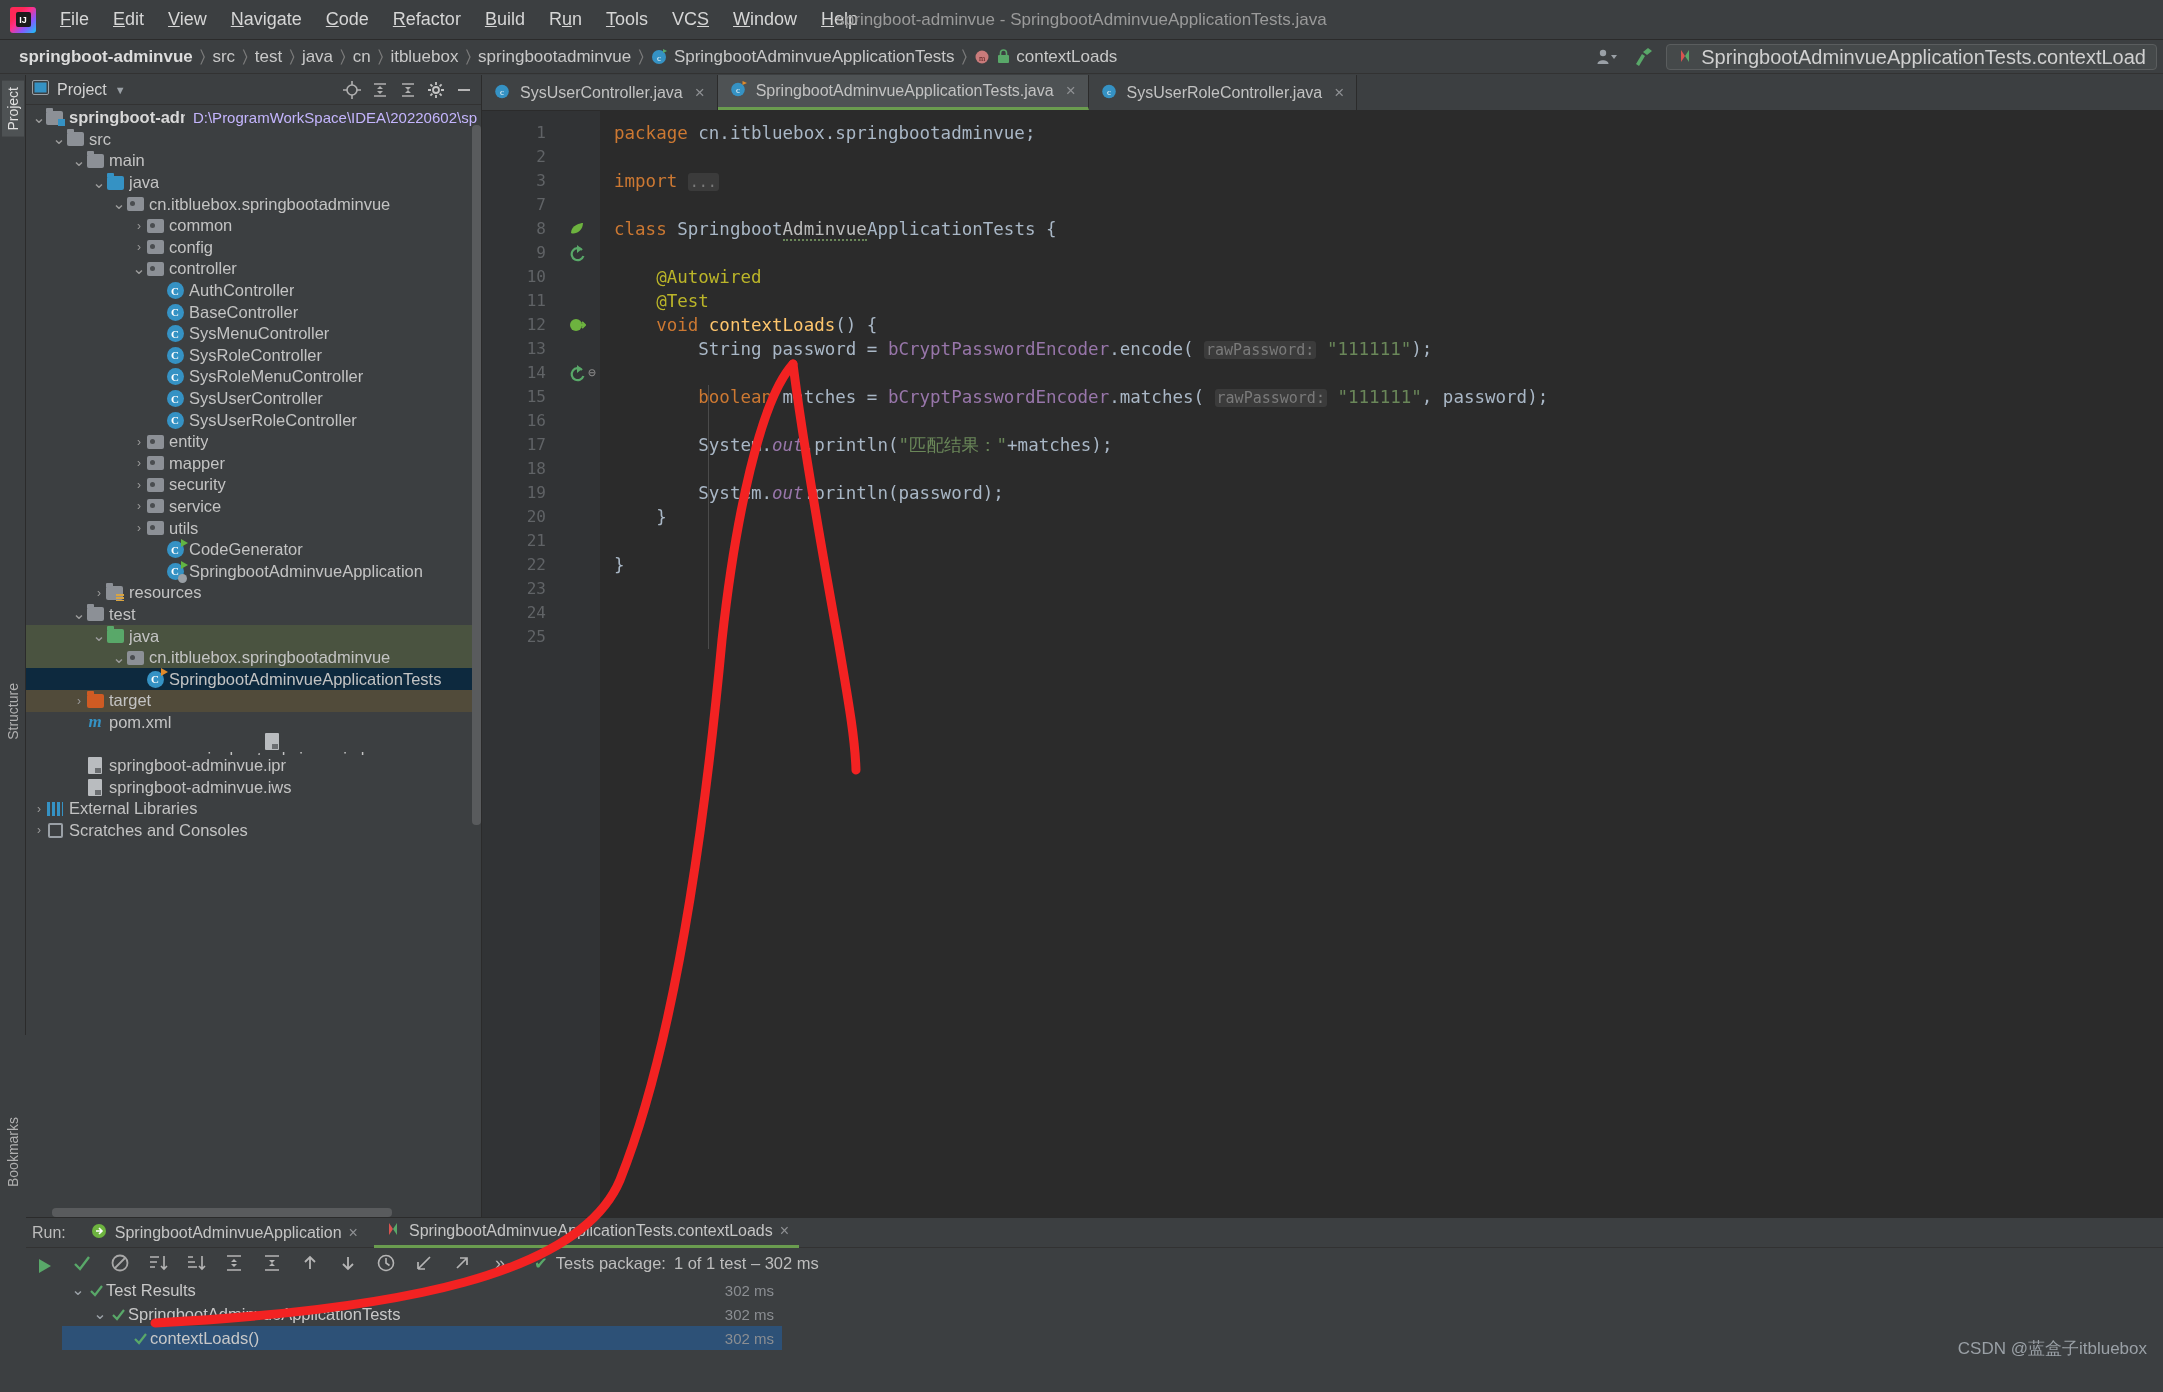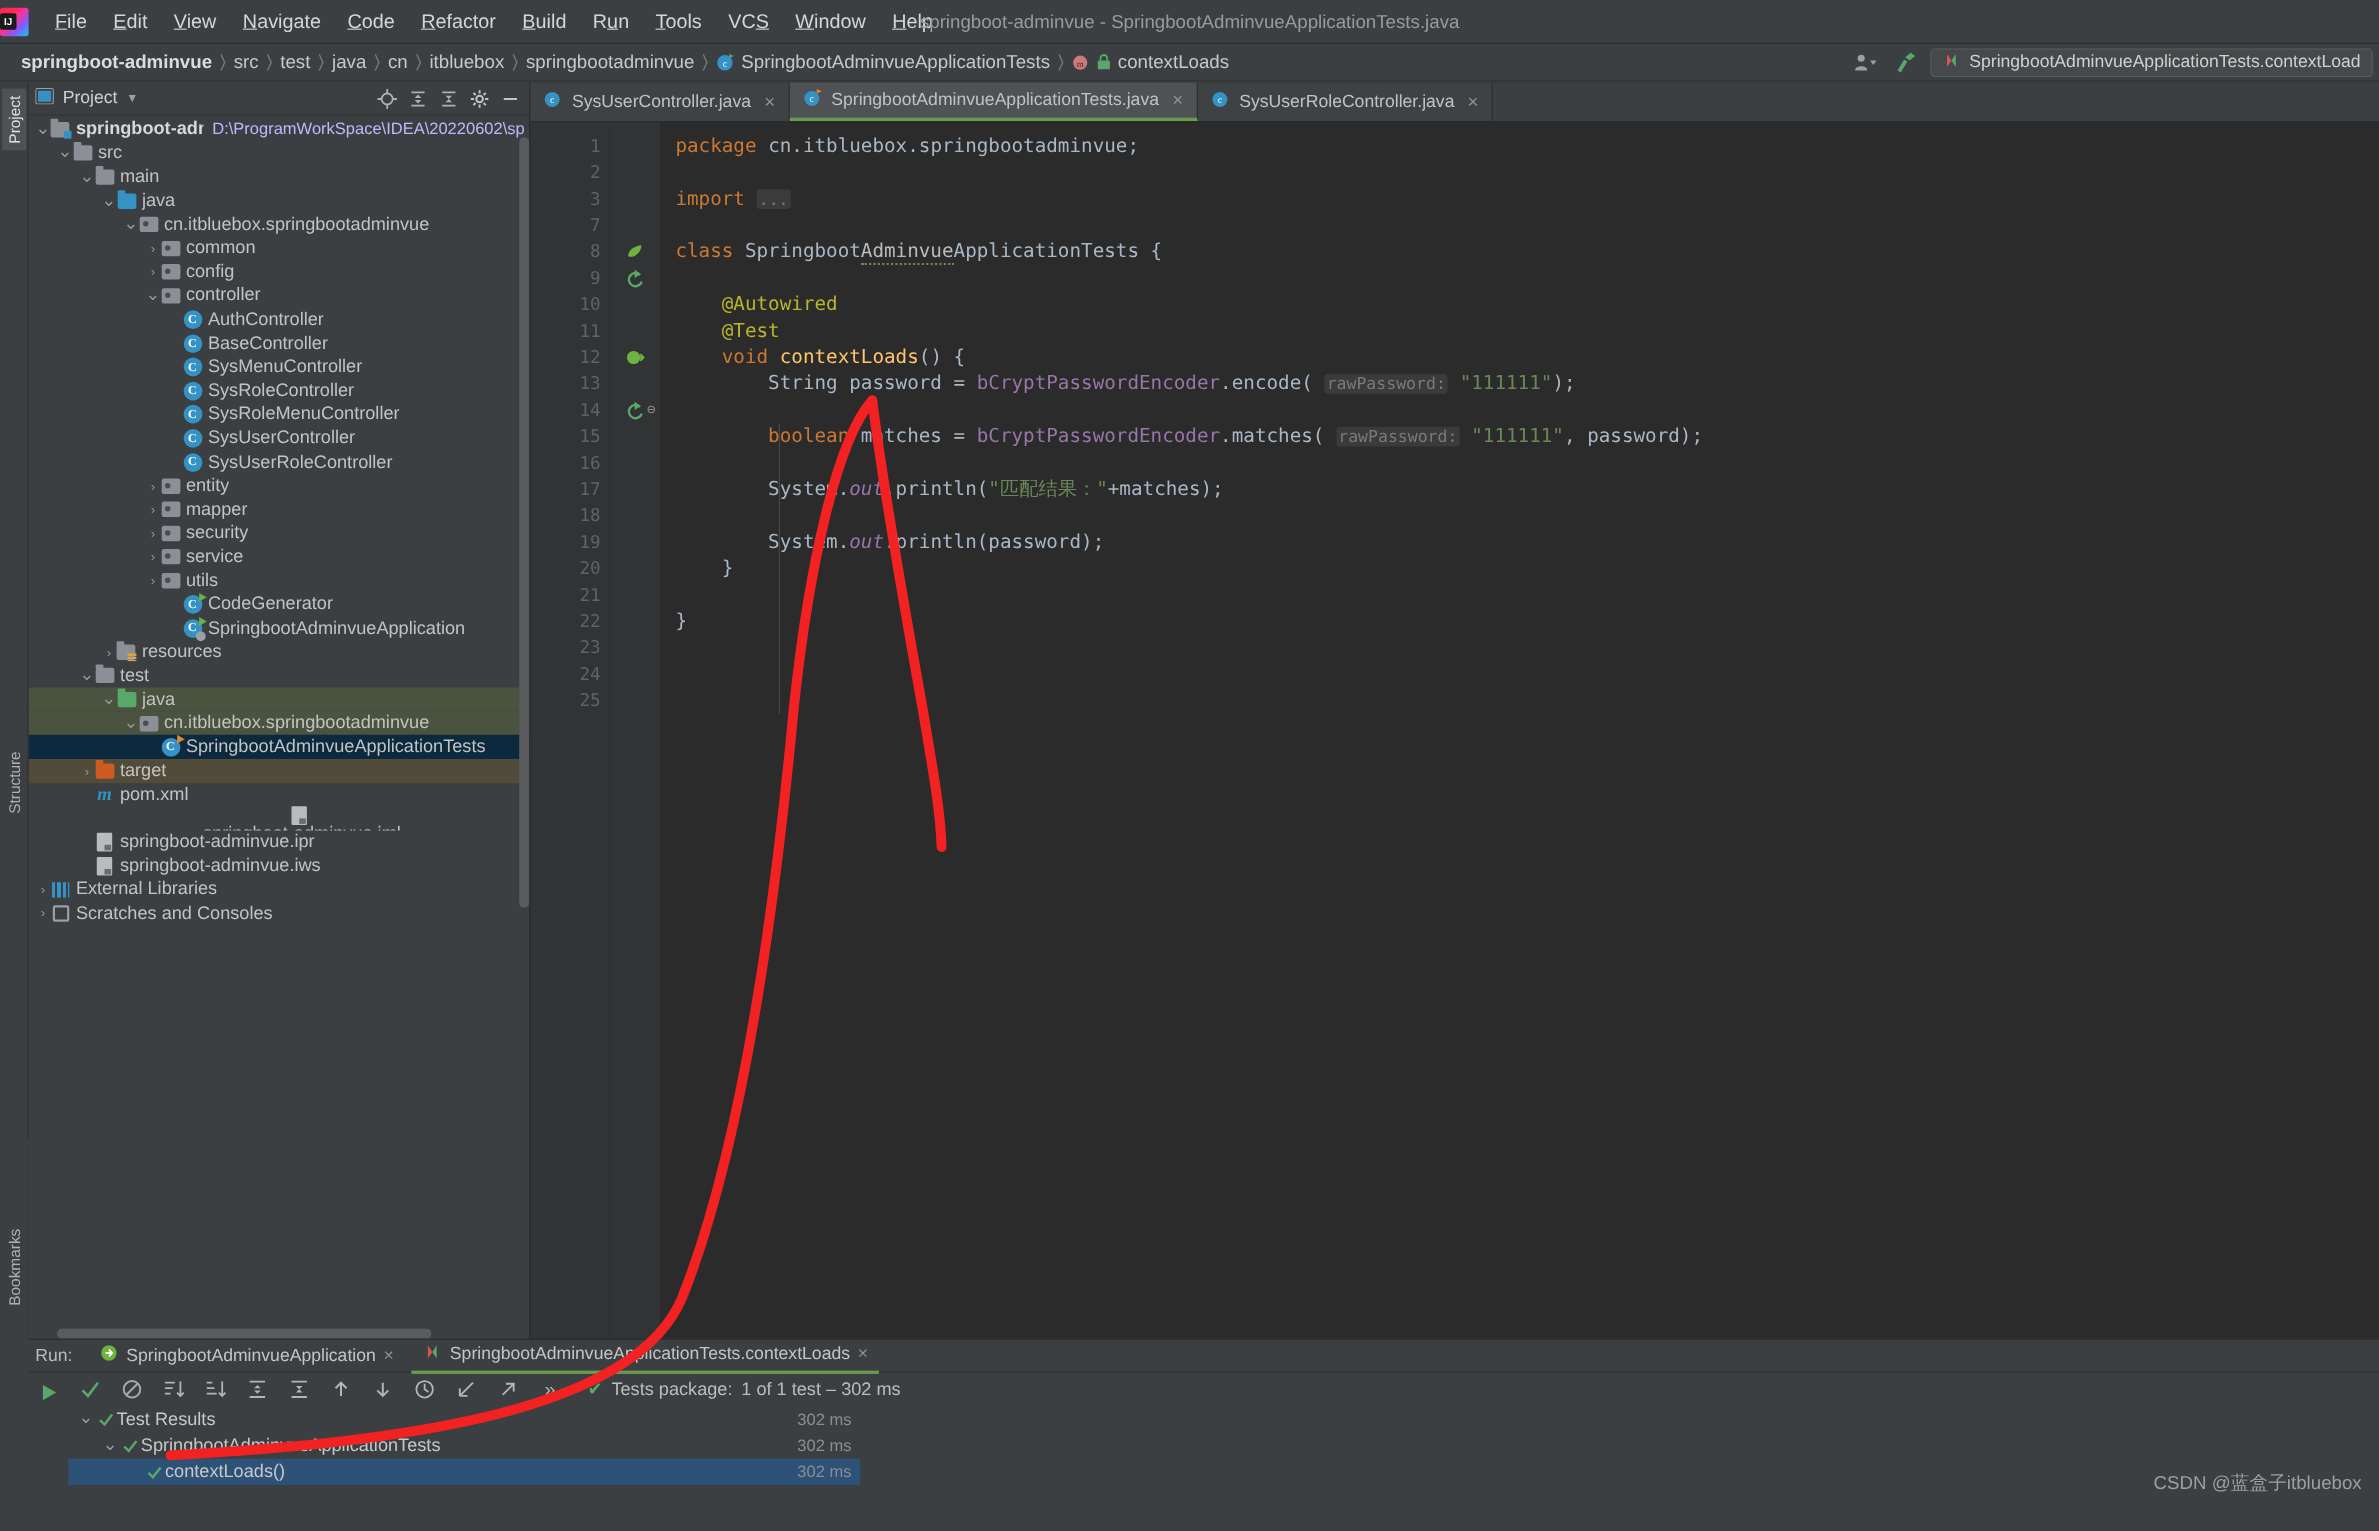--- a/index.html
+++ b/index.html
@@ -11,24 +11,24 @@
   }
   .app { position: relative; width: 2163px; height: 1392px; background: #3c3f41; color: #bbbbbb; }
 
   
   .titlebar {
     height: 40px; display: flex; align-items: center;
     background: #3c3f41; position: relative;
     border-bottom: 1px solid #2b2b2b;
   }
   .ij-logo {
-    width: 26px; height: 26px; margin-right: 12px;
+    width: 26px; height: 26px; margin-left: 10px; margin-right: 12px;
     border-radius: 3px; position: relative; flex: 0 0 auto;
     background: linear-gradient(135deg, #fe2857 0%, #fe2857 28%, #ff318c 45%, #8659ff 70%, #14c8f5 100%);
-    display:flex; align-items:center; 
+    display:flex; align-items:center; justify-content:center;
   }
   .ij-logo .inner {
     width: 15px; height: 15px; background:#1b1b1b; border-radius:2px;
     color:#fff; font-size:9px; font-weight:bold; display:flex; align-items:center; justify-content:center;
     font-family:"Liberation Sans", sans-serif;
   }
   .menu { display: flex; align-items: center; gap: 0px; }
   .menu-item {
     font-size: 18px; color: #d6d6d6; padding: 4px 12px; cursor: default; white-space: nowrap;
   }
@@ -47,21 +47,21 @@
   .crumb { display:flex; align-items:center; font-size: 17px; color: #c8c8c8; padding: 2px 5px; white-space: nowrap;}
   .crumb.bold { font-weight: bold; color:#dcdcdc; }
   .crumb-sep { color: #7a7a7a; font-size: 17px; padding: 0 2px; }
   .crumb .ico { margin-right: 6px; display:inline-flex; }
   .navbar-right {
     position: absolute; right: 0; top: 0; height: 34px; display: flex; align-items: center; gap: 10px; padding-right: 6px;
   }
   .runconfig {
     display:flex; align-items:center; gap:8px; height: 26px;
     background:#45494a; border:1px solid #5a5d5e; border-radius:4px;
-    padding: 0 10px; font-size: 16px; color:#d0d0d0; max-width: 900px; overflow:hidden; white-space:nowrap;
+    padding: 0 10px; font-size: 20px; color:#d0d0d0; max-width: 900px; overflow:hidden; white-space:nowrap;
   }
   .iconbtn { width:26px; height:26px; display:flex; align-items:center; justify-content:center; cursor:default; }
 
   
   .body { position: absolute; top: 75px; left: 0; right: 0; bottom: 175px; display: flex; }
 
   
   .leftstrip {
     width: 26px; background:#3c3f41; border-right:1px solid #2b2b2b;
     display:flex; flex-direction:column; align-items:center; padding-top: 6px; gap: 10px;

